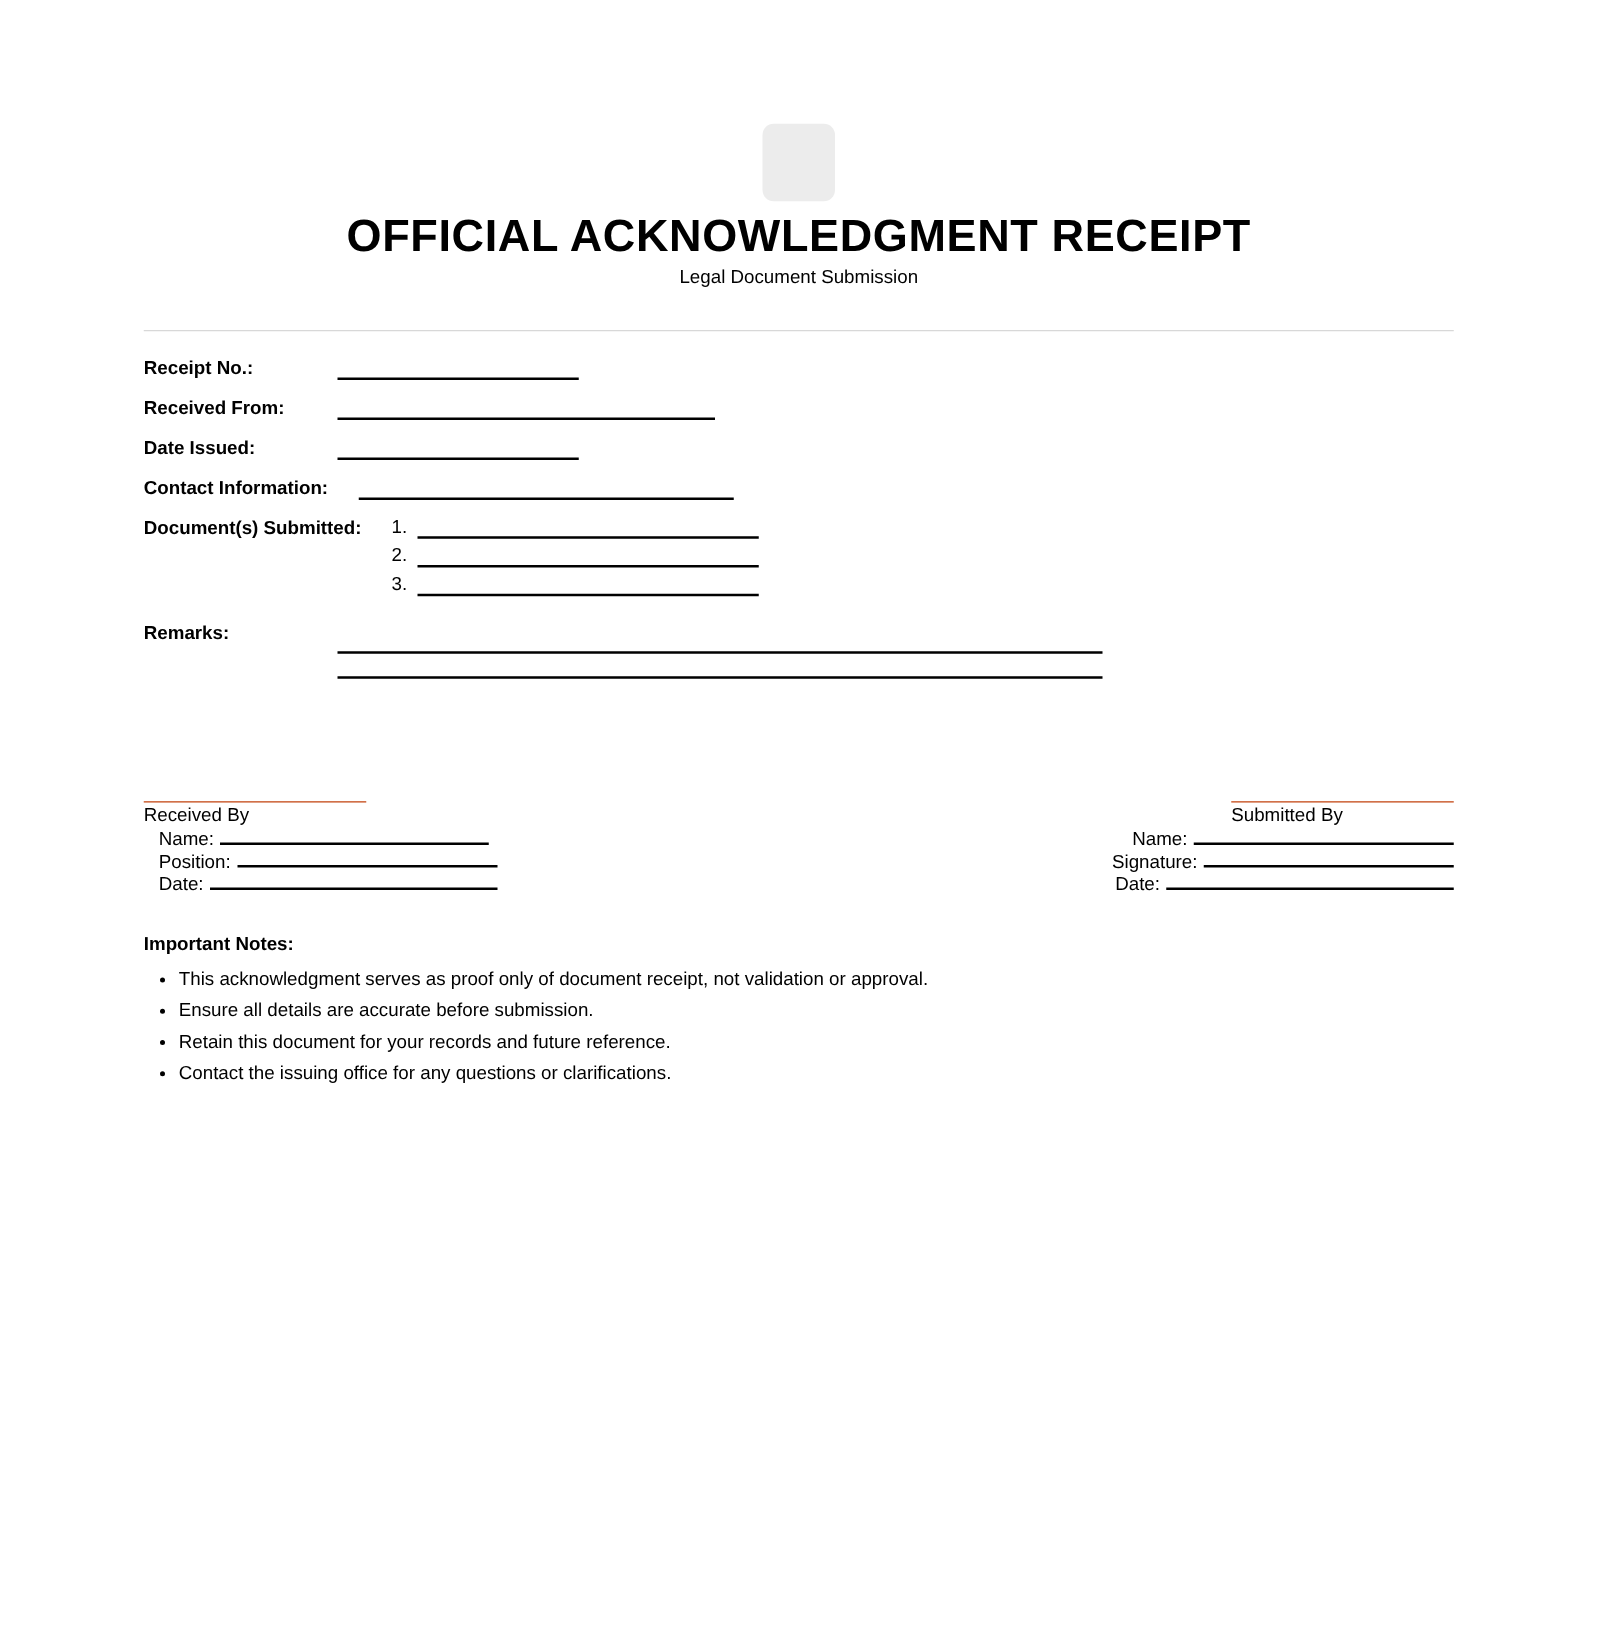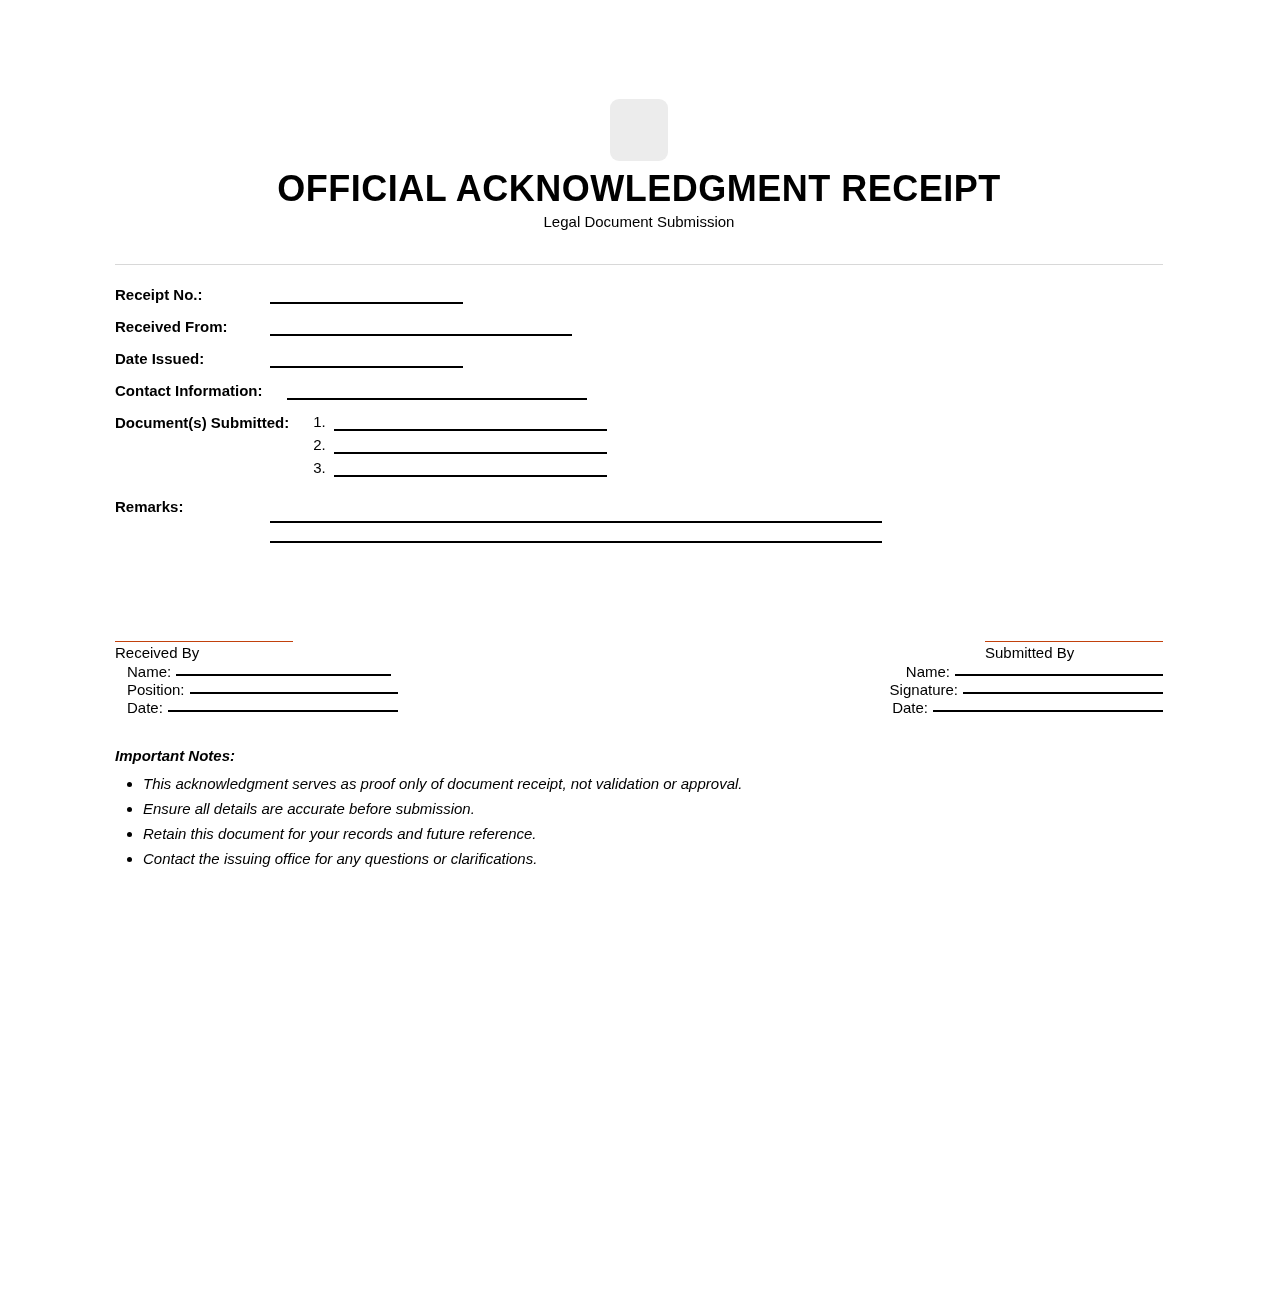--- a/index.html
+++ b/index.html
@@ -108,21 +108,21 @@
   .sig-block.right .sig-row { justify-content: flex-end; }
   .sig-row .fill-line { height: 12px; }
   .left-name-line      { width: 215px; }
   .left-position-line  { width: 208px; }
   .left-date-line      { width: 230px; }
   .right-name-line     { width: 208px; }
   .right-signature-line{ width: 200px; }
   .right-date-line     { width: 230px; }
 
   
-  .notes { margin-top: 30px; font-style: italic; }
+  .notes { margin-top: 30px; }
   .notes-title { font-weight: 700; }
   .notes-list {
     margin: 10px 0 0;
     padding-left: 28px;
   }
   .notes-list li {
     margin-bottom: 7px;
     line-height: 18px;
   }
 </style>

